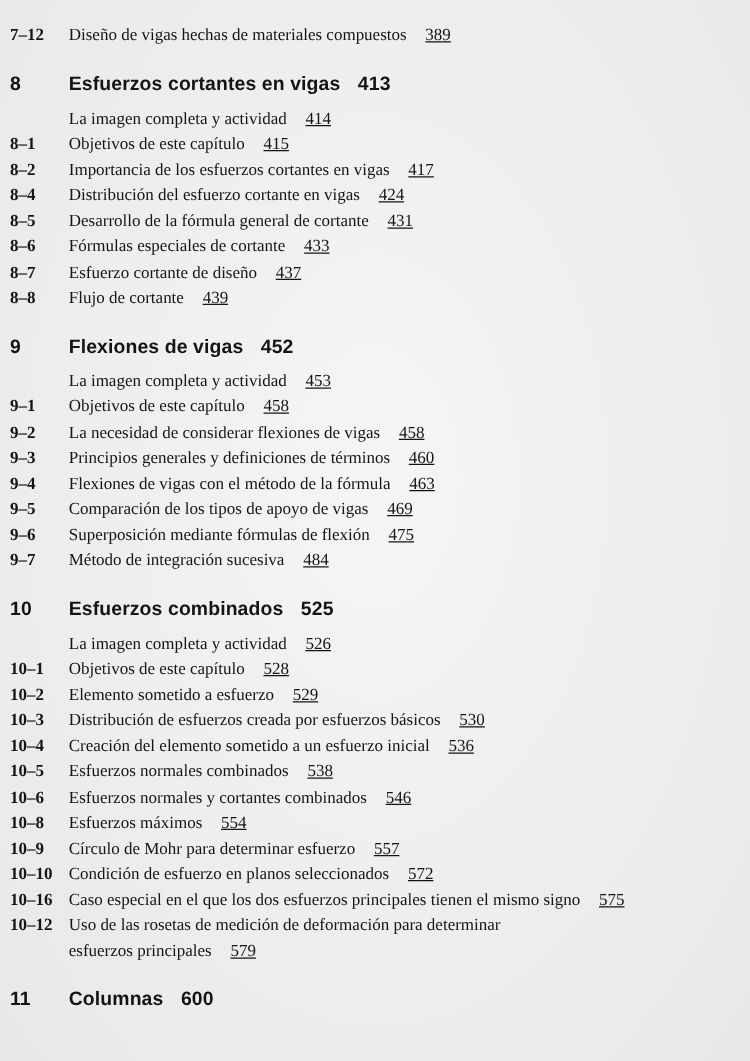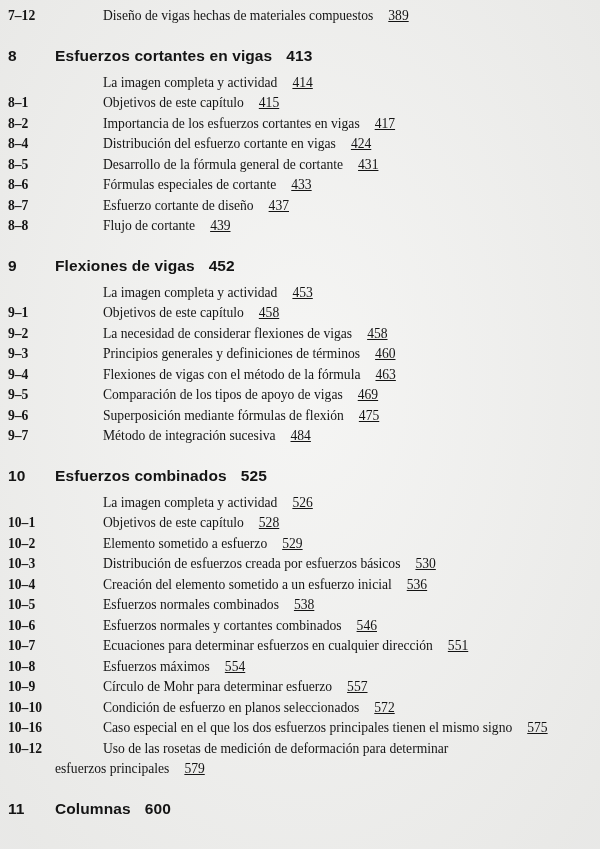--- a/index.html
+++ b/index.html
@@ -7,39 +7,39 @@
   body {
     width: 600px;
     height: 849px;
     overflow: hidden;
     background: #ececea;
     font-family: "Liberation Serif", serif;
   }
   .page {
     width: 600px;
     height: 849px;
-    padding: 6px 10px 0 8px;
+    padding: 18px 10px 0 8px;
     background:
       radial-gradient(ellipse at 50% 45%, rgba(255,255,255,0.35), rgba(0,0,0,0.03) 95%),
       #f0f0ee;
     color: #141414;
   }
   .entry-row {
     display: flex;
     align-items: baseline;
     font-size: 13.6px;
     line-height: 20.5px;
   }
   .entry-label {
     flex: 0 0 47px;
     width: 47px;
     font-weight: bold;
   }
   .entry-content { flex: 1; }
-  .entry-title { white-space: pre-line; margin-left: 48px; }
+  .entry-title { white-space: pre-line; }
   .entry-page { margin-left: 15px; text-decoration: underline; }
   .chapter-row {
     display: flex;
     align-items: baseline;
     font-family: "Liberation Sans", sans-serif;
     font-weight: bold;
     font-size: 15.5px;
     line-height: 21px;
     margin-top: 18px;
     margin-bottom: 7px;
@@ -168,24 +168,20 @@
         </div>
         <div class="entry-row">
           <span class="entry-label">10–5</span>
           <span class="entry-content"><span class="entry-title">Esfuerzos normales combinados</span><span class="entry-page">538</span></span>
         </div>
         <div class="entry-row">
           <span class="entry-label">10–6</span>
           <span class="entry-content"><span class="entry-title">Esfuerzos normales y cortantes combinados</span><span class="entry-page">546</span></span>
         </div>
         <div class="entry-row">
-          <span class="entry-label">10–7</span>
-          <span class="entry-content"><span class="entry-title">Ecuaciones para determinar esfuerzos en cualquier dirección</span><span class="entry-page">551</span></span>
-        </div>
-        <div class="entry-row">
           <span class="entry-label">10–8</span>
           <span class="entry-content"><span class="entry-title">Esfuerzos máximos</span><span class="entry-page">554</span></span>
         </div>
         <div class="entry-row">
           <span class="entry-label">10–9</span>
           <span class="entry-content"><span class="entry-title">Círculo de Mohr para determinar esfuerzo</span><span class="entry-page">557</span></span>
         </div>
         <div class="entry-row">
           <span class="entry-label">10–10</span>
           <span class="entry-content"><span class="entry-title">Condición de esfuerzo en planos seleccionados</span><span class="entry-page">572</span></span>

